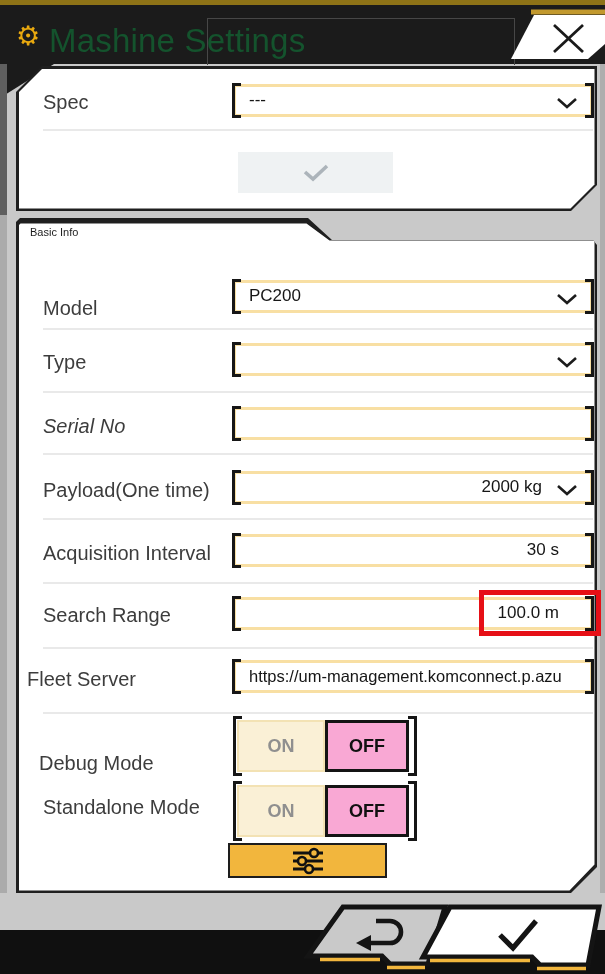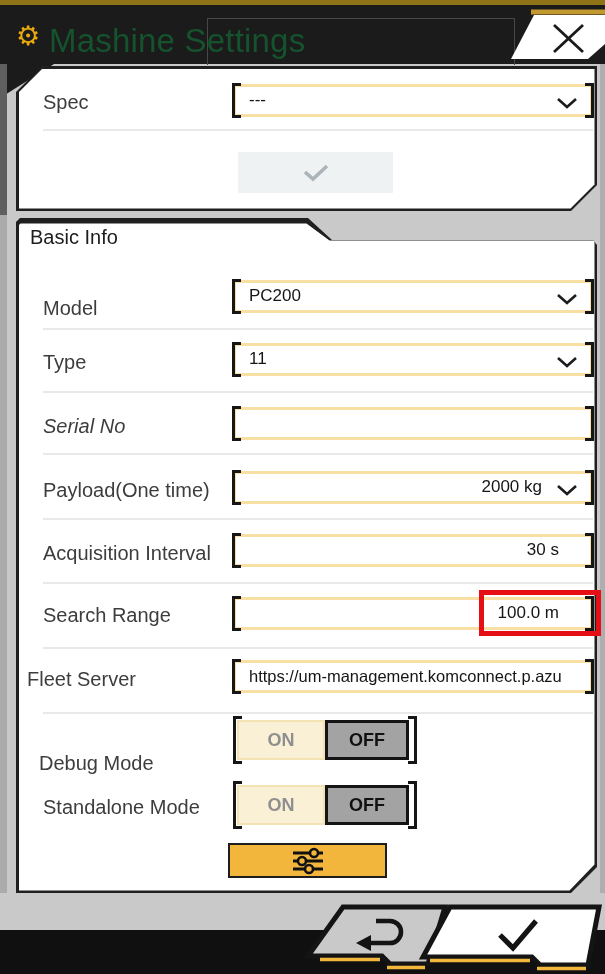--- a/index.html
+++ b/index.html
@@ -24,43 +24,43 @@
   
   .spec-outer{left:16px;top:66px;width:581px;height:145px;background:#1f1f1f;
      clip-path:polygon(26px 0,581px 0,581px 119px,555px 145px,0 145px,0 26px);}
   .spec-inner{left:2.5px;top:2.5px;width:576px;height:140px;background:#fff;
      clip-path:polygon(24px 0,576px 0,576px 116px,552px 140px,0 140px,0 24px);}
   .basic-outer{left:16px;top:218px;width:581px;height:675px;background:#1f1f1f;
      clip-path:polygon(4px 0,292px 0,316px 22px,577px 22px,581px 27px,581px 649px,555px 675px,0 675px,0 4px);}
   .basic-inner{left:2.5px;top:2.5px;width:576px;height:670px;background:#fff;
      clip-path:polygon(2px 3px,288px 3px,311px 20px,576px 20px,576px 644px,551px 670px,0 670px,0 5px);}
 
-  .section-title{left:30px;top:226px;font-size:20px;color:#1d1d1d;}
+  .section-title{left:30px;top:226px;font-size:11px;color:#1d1d1d;}
   .row-label{font-size:20px;color:#3d3d3d;white-space:nowrap;}
   .divider{left:43px;width:550px;height:2px;background:#E9E9E9;}
 
   
   .field{left:233px;width:360px;height:33px;background:#fff;
      border:3px solid #F8DFA3;box-sizing:border-box;}
   .blk{position:absolute;top:-4px;bottom:-4px;width:9px;box-sizing:border-box;
      border:3px solid #161616;}
   .blk.l{left:-4px;border-right:none;}
   .blk.r{right:-4px;border-left:none;}
   .fval{position:absolute;left:0;right:0;top:0;bottom:0;line-height:26px;
      font-size:17px;color:#161616;padding:0 13px;white-space:nowrap;overflow:hidden;}
   .fval.right{text-align:right;padding-right:31px;}
   .fval.right-chev{text-align:right;padding-right:48px;}
   .chev{position:absolute;right:12px;top:10px;}
 
   
-  .toggle{left:237px;width:176px;height:40px;display:flex;box-sizing:border-box;}
+  .toggle{left:237px;width:176px;height:52px;display:flex;box-sizing:border-box;}
   .seg{display:flex;align-items:center;justify-content:center;
      font-size:18px;font-weight:bold;box-sizing:border-box;}
   .seg.on{width:88px;background:#FAF0D6;border:2px solid #F3E2B4;color:#8f8f8f;}
-  .seg.off{width:84px;background:#a3a3a3;border:3px solid #141414;color:#111;}
+  .seg.off{width:84px;background:#f9a8d4;border:3px solid #141414;color:#111;}
 
   .adv-btn{left:228px;top:843px;width:159px;height:35px;background:#F2B63D;
      border:2px solid #1d1d1d;box-sizing:border-box;display:flex;
      align-items:center;justify-content:center;}
   .apply-btn{left:238px;top:152px;width:155px;height:41px;background:#EFF2F3;
      display:flex;align-items:center;justify-content:center;}
 
   .redbox{left:479px;top:590px;width:112px;height:36px;border:5px solid #E60F16;z-index:60;}
 
   .footer-bar{left:0;top:930px;width:605px;height:44px;background:#101010;}
@@ -122,21 +122,20 @@
   <svg class="chev" width="22" height="13">
     <polyline points="2,2 11,10 20,2" fill="none" stroke="#1c1c1c" stroke-width="2.6"></polyline>
   </svg>
 </div>
 <div class="abs divider" style="top:328px;"></div>
 
 <div class="abs row-label" style="left:43px;top:351px;">Type</div>
 <div class="abs field" style="top:343px;">
   <div class="blk l"></div>
   <div class="blk r"></div>
-  <div class="fval">11</div>
   <svg class="chev" width="22" height="13">
     <polyline points="2,2 11,10 20,2" fill="none" stroke="#1c1c1c" stroke-width="2.6"></polyline>
   </svg>
 </div>
 <div class="abs divider" style="top:391px;"></div>
 
 <div class="abs row-label" style="left:43px;top:415px;font-style:italic;">Serial No</div>
 <div class="abs field" style="top:407px;">
   <div class="blk l"></div>
   <div class="blk r"></div>

